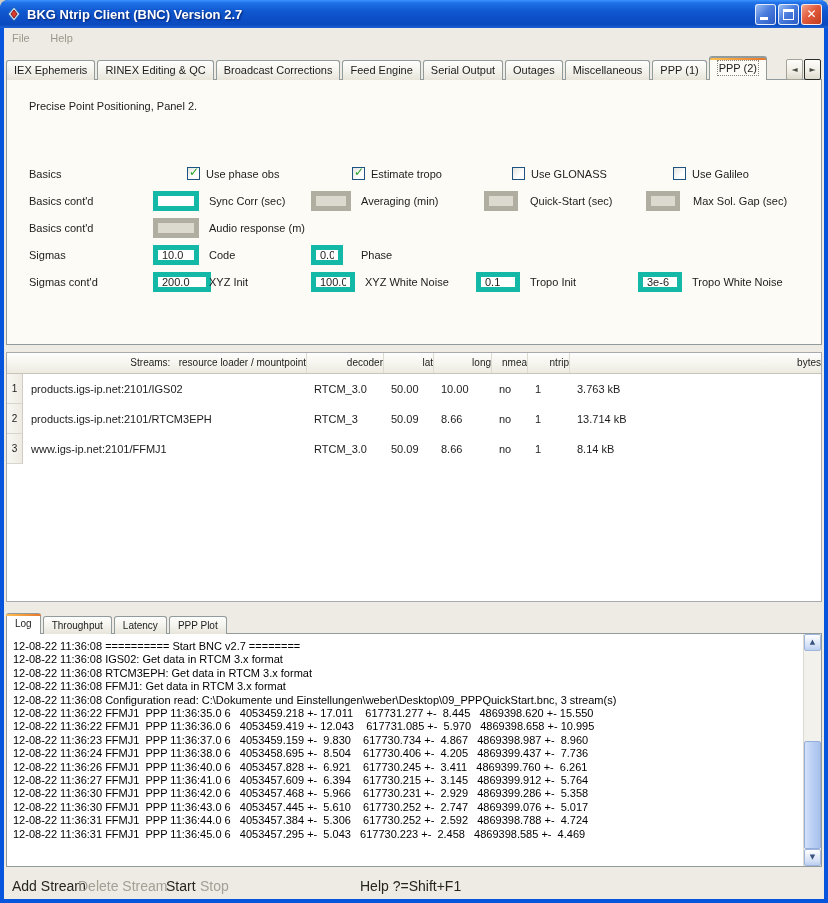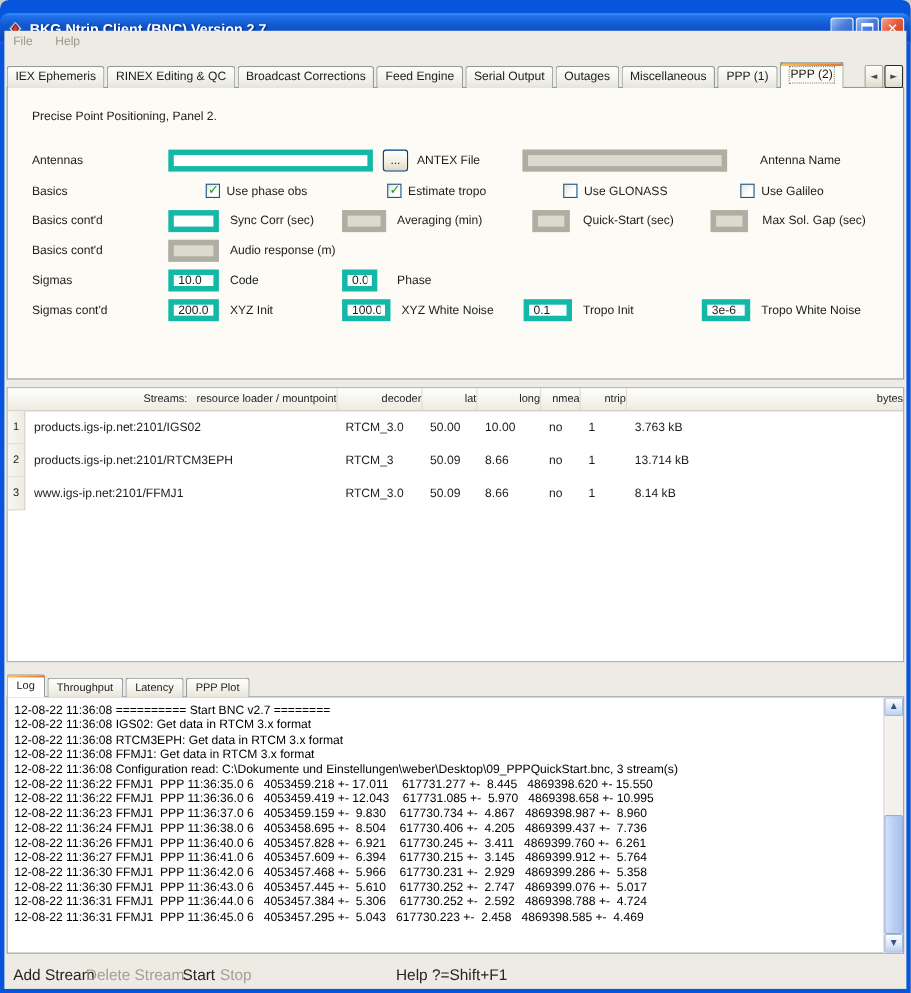--- a/index.html
+++ b/index.html
@@ -5,21 +5,21 @@
   * { margin:0; padding:0; }
   html,body { background:#cfcdc5; }
   body { font-family:"Liberation Sans", sans-serif; }
 
   .window { position:relative; width:828px; height:903px; background:#0855DD;
             border-radius:8px 8px 0 0; overflow:hidden; }
 
   
   .titlebar { position:absolute; top:0; left:0; right:0; height:28px;
     background:linear-gradient(180deg,#3D95FF 0%,#2071E8 10%,#1058D0 40%,#0C4DC4 72%,#0A49BE 88%,#1E63D6 100%);
-    border-radius:8px 8px 0 0; display:flex; align-items:center; padding:0 6px; box-sizing:border-box;margin-top:12px; }
+    border-radius:8px 8px 0 0; display:flex; align-items:center; padding:0 6px; box-sizing:border-box; }
   .appicon { width:16px; height:16px; margin-right:5px; flex:none; }
   .title { color:#fff; font-weight:bold; font-size:13px; text-shadow:1px 1px 2px rgba(5,25,90,.85);
            flex:1; white-space:nowrap; overflow:hidden; }
   .winbtns { display:flex; gap:2px; }
   .wbtn { position:relative; width:21px; height:21px; border:1px solid rgba(255,255,255,.85);
           border-radius:3px; box-sizing:border-box;
           background:linear-gradient(135deg,#9CBEF2 0%,#4A7DDD 45%,#2C5BC4 100%); }
   .wbtn.close { background:linear-gradient(135deg,#F2A38C 0%,#E25B3C 45%,#C13B1F 100%); }
   .wbtn.min::after { content:""; position:absolute; left:4px; bottom:4px; width:8px; height:3px; background:#fff; }
   .wbtn.max::after { content:""; position:absolute; left:4px; top:4px; width:11px; height:11px;
@@ -159,28 +159,20 @@
       <span class="tab active"><span class="tlabel">PPP (2)</span></span>
     </div>
     <div class="tabscroll">
       <span class="tsbtn left"></span>
       <span class="tsbtn right focused"></span>
     </div>
 
     <div class="pane">
       <div class="caption">Precise Point Positioning, Panel 2.</div>
 
-      <div class="prow" style="top:56px">
-        <span class="flabel" style="left:22px">Antennas</span>
-        <input class="tinput" style="left: 146px; width: 186px;" value="">
-        <button class="xpbtn" style="left:341px;width:23px">...</button>
-        <span class="flabel" style="left:372px">ANTEX File</span>
-        <input class="tinput off" style="left: 468px; width: 186px;" disabled="" value="">
-        <span class="flabel" style="left:684px">Antenna Name</span>
-      </div>
 
       <div class="prow" style="top:84px">
         <span class="flabel" style="left:22px">Basics</span>
         <span class="cb checked" style="left:180px"></span>
         <span class="flabel" style="left:199px">Use phase obs</span>
         <span class="cb checked" style="left:345px"></span>
         <span class="flabel" style="left:364px">Estimate tropo</span>
         <span class="cb" style="left:505px"></span>
         <span class="flabel" style="left:524px">Use GLONASS</span>
         <span class="cb" style="left:666px"></span>
@@ -208,21 +200,21 @@
       <div class="prow" style="top:165px">
         <span class="flabel" style="left:22px">Sigmas</span>
         <input class="tinput" style="left: 146px; width: 46px;" value="10.0">
         <span class="flabel" style="left:202px">Code</span>
         <input class="tinput" style="left: 304px; width: 32px;" value="0.02">
         <span class="flabel" style="left:354px">Phase</span>
       </div>
 
       <div class="prow" style="top:192px">
         <span class="flabel" style="left:22px">Sigmas cont'd</span>
-        <input class="tinput" style="left: 146px; width: 46px;" value="200.0">
+        <input class="tinput" style="left: 146px; width: 58px;" value="200.0">
         <span class="flabel" style="left:202px">XYZ Init</span>
         <input class="tinput" style="left: 304px; width: 44px;" value="100.0">
         <span class="flabel" style="left:358px">XYZ White Noise</span>
         <input class="tinput" style="left: 469px; width: 44px;" value="0.1">
         <span class="flabel" style="left:523px">Tropo Init</span>
         <input class="tinput" style="left: 631px; width: 44px;" value="3e-6">
         <span class="flabel" style="left:685px">Tropo White Noise</span>
       </div>
     </div>
 

